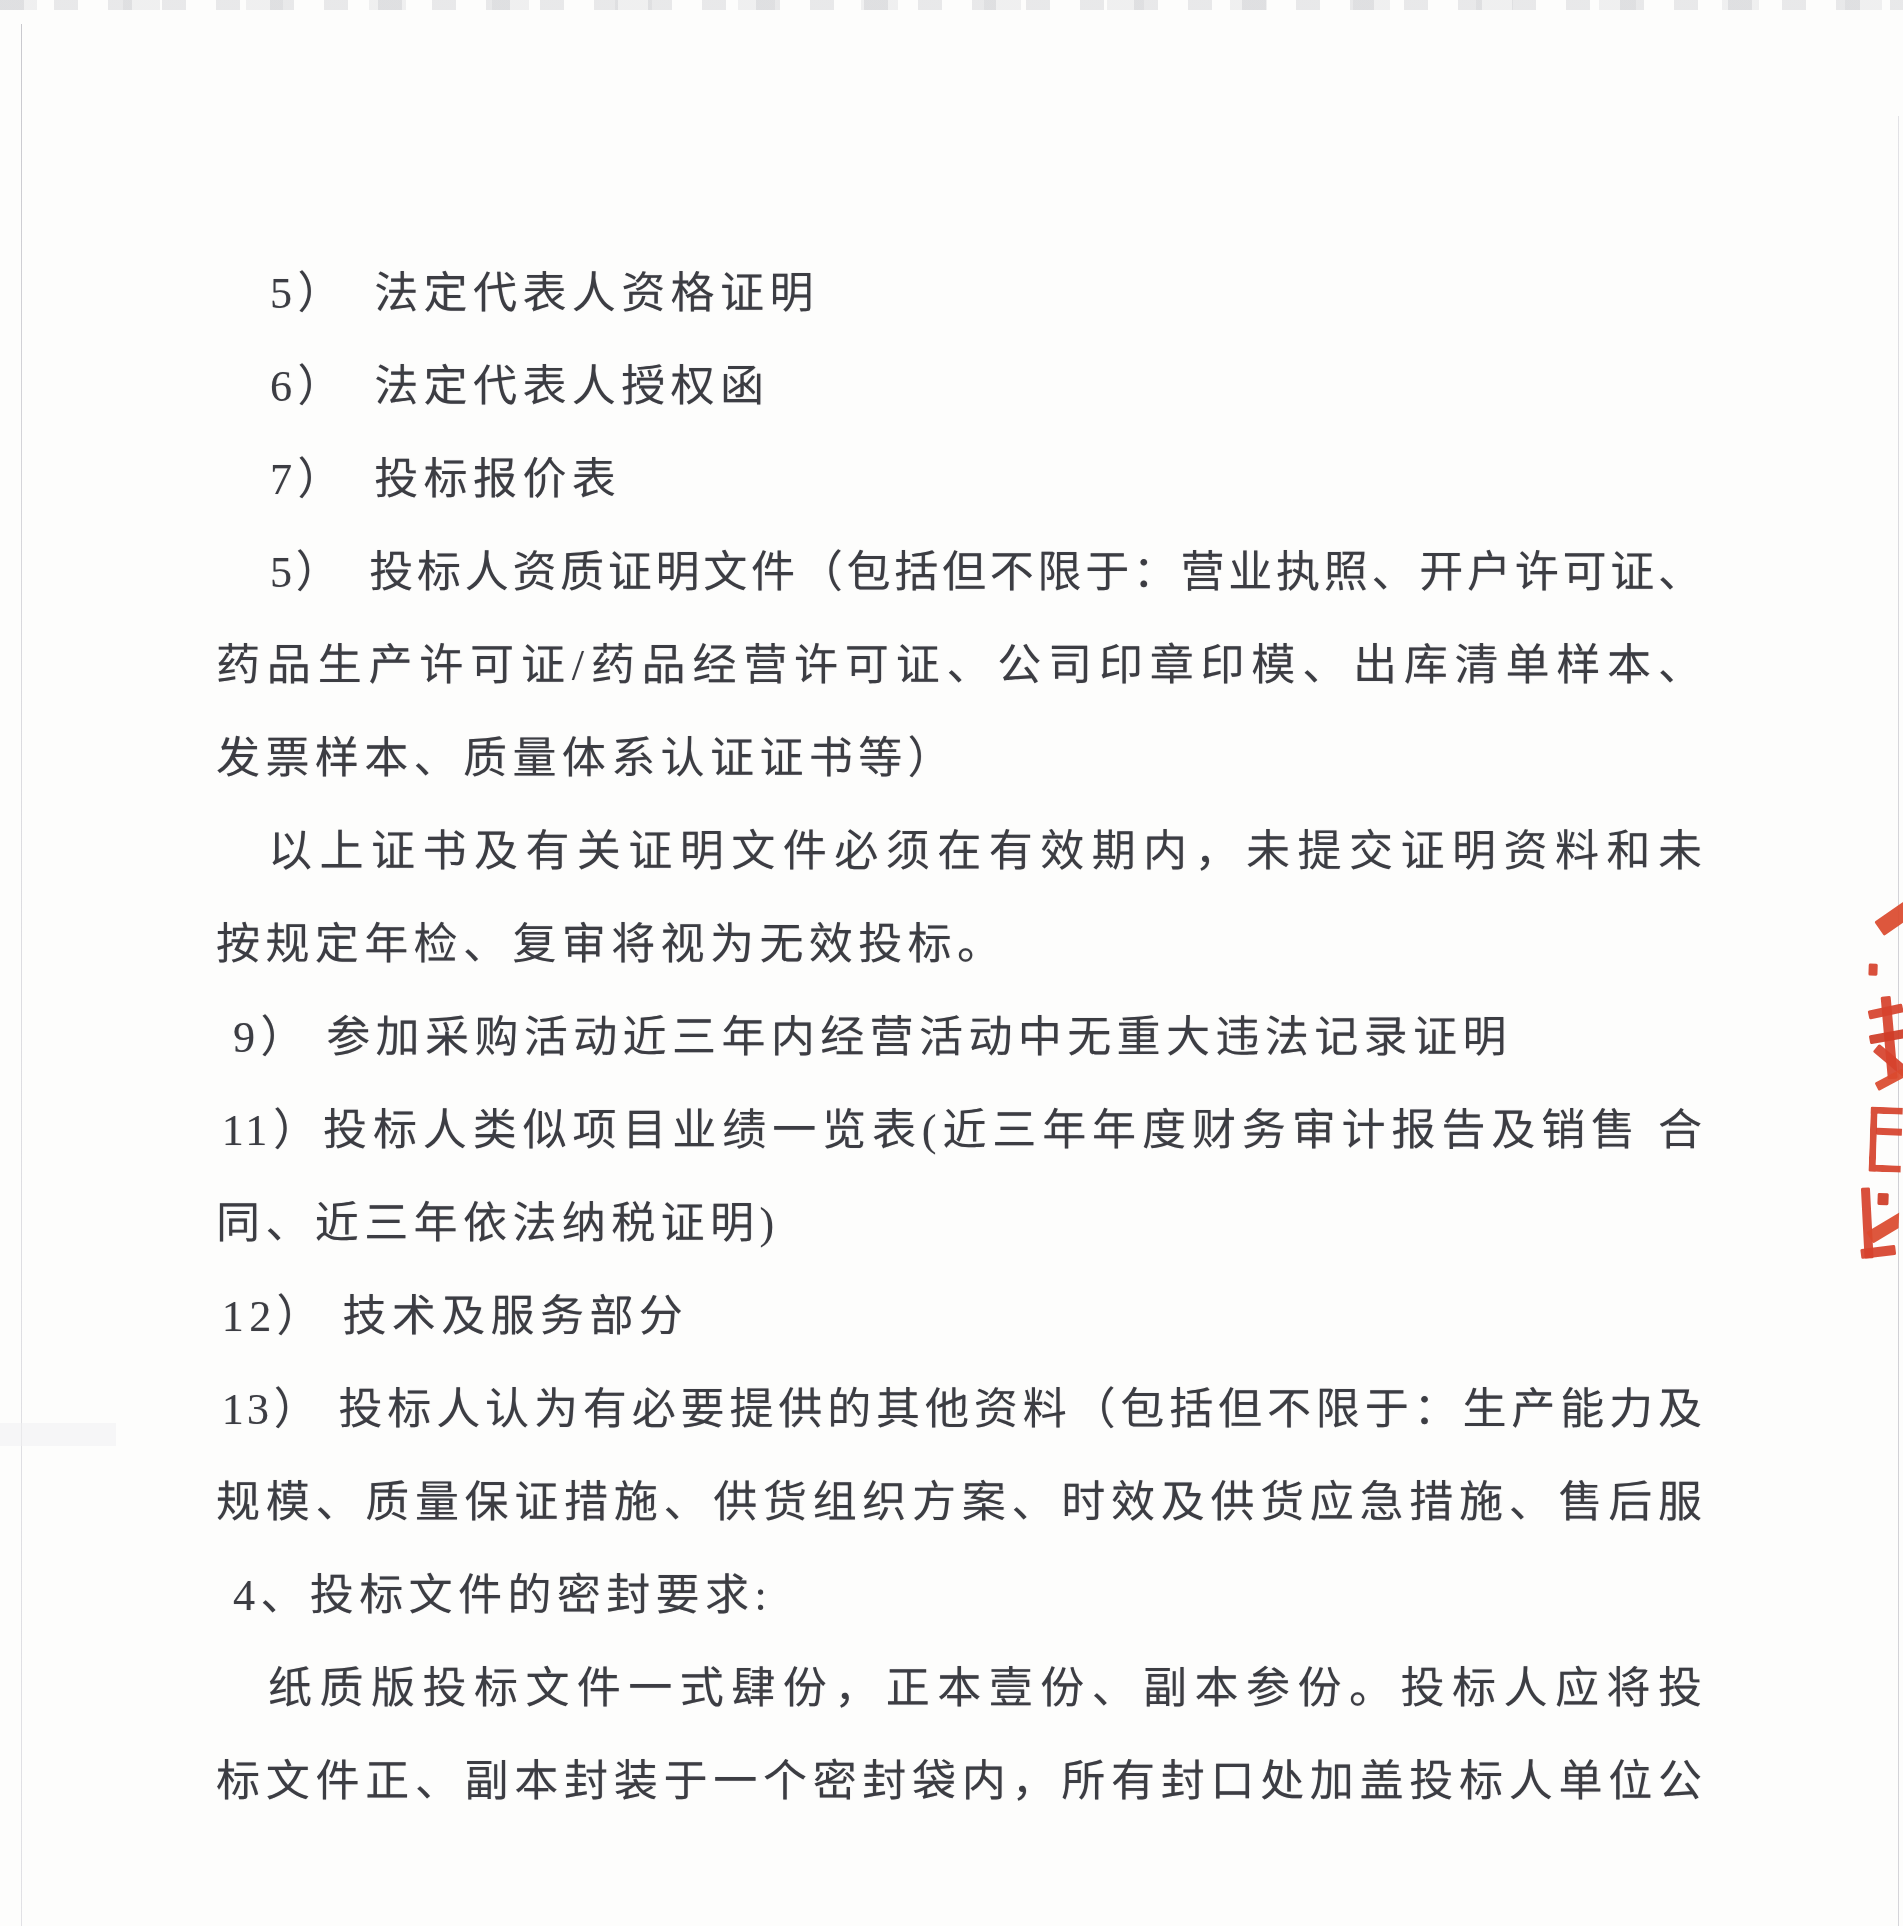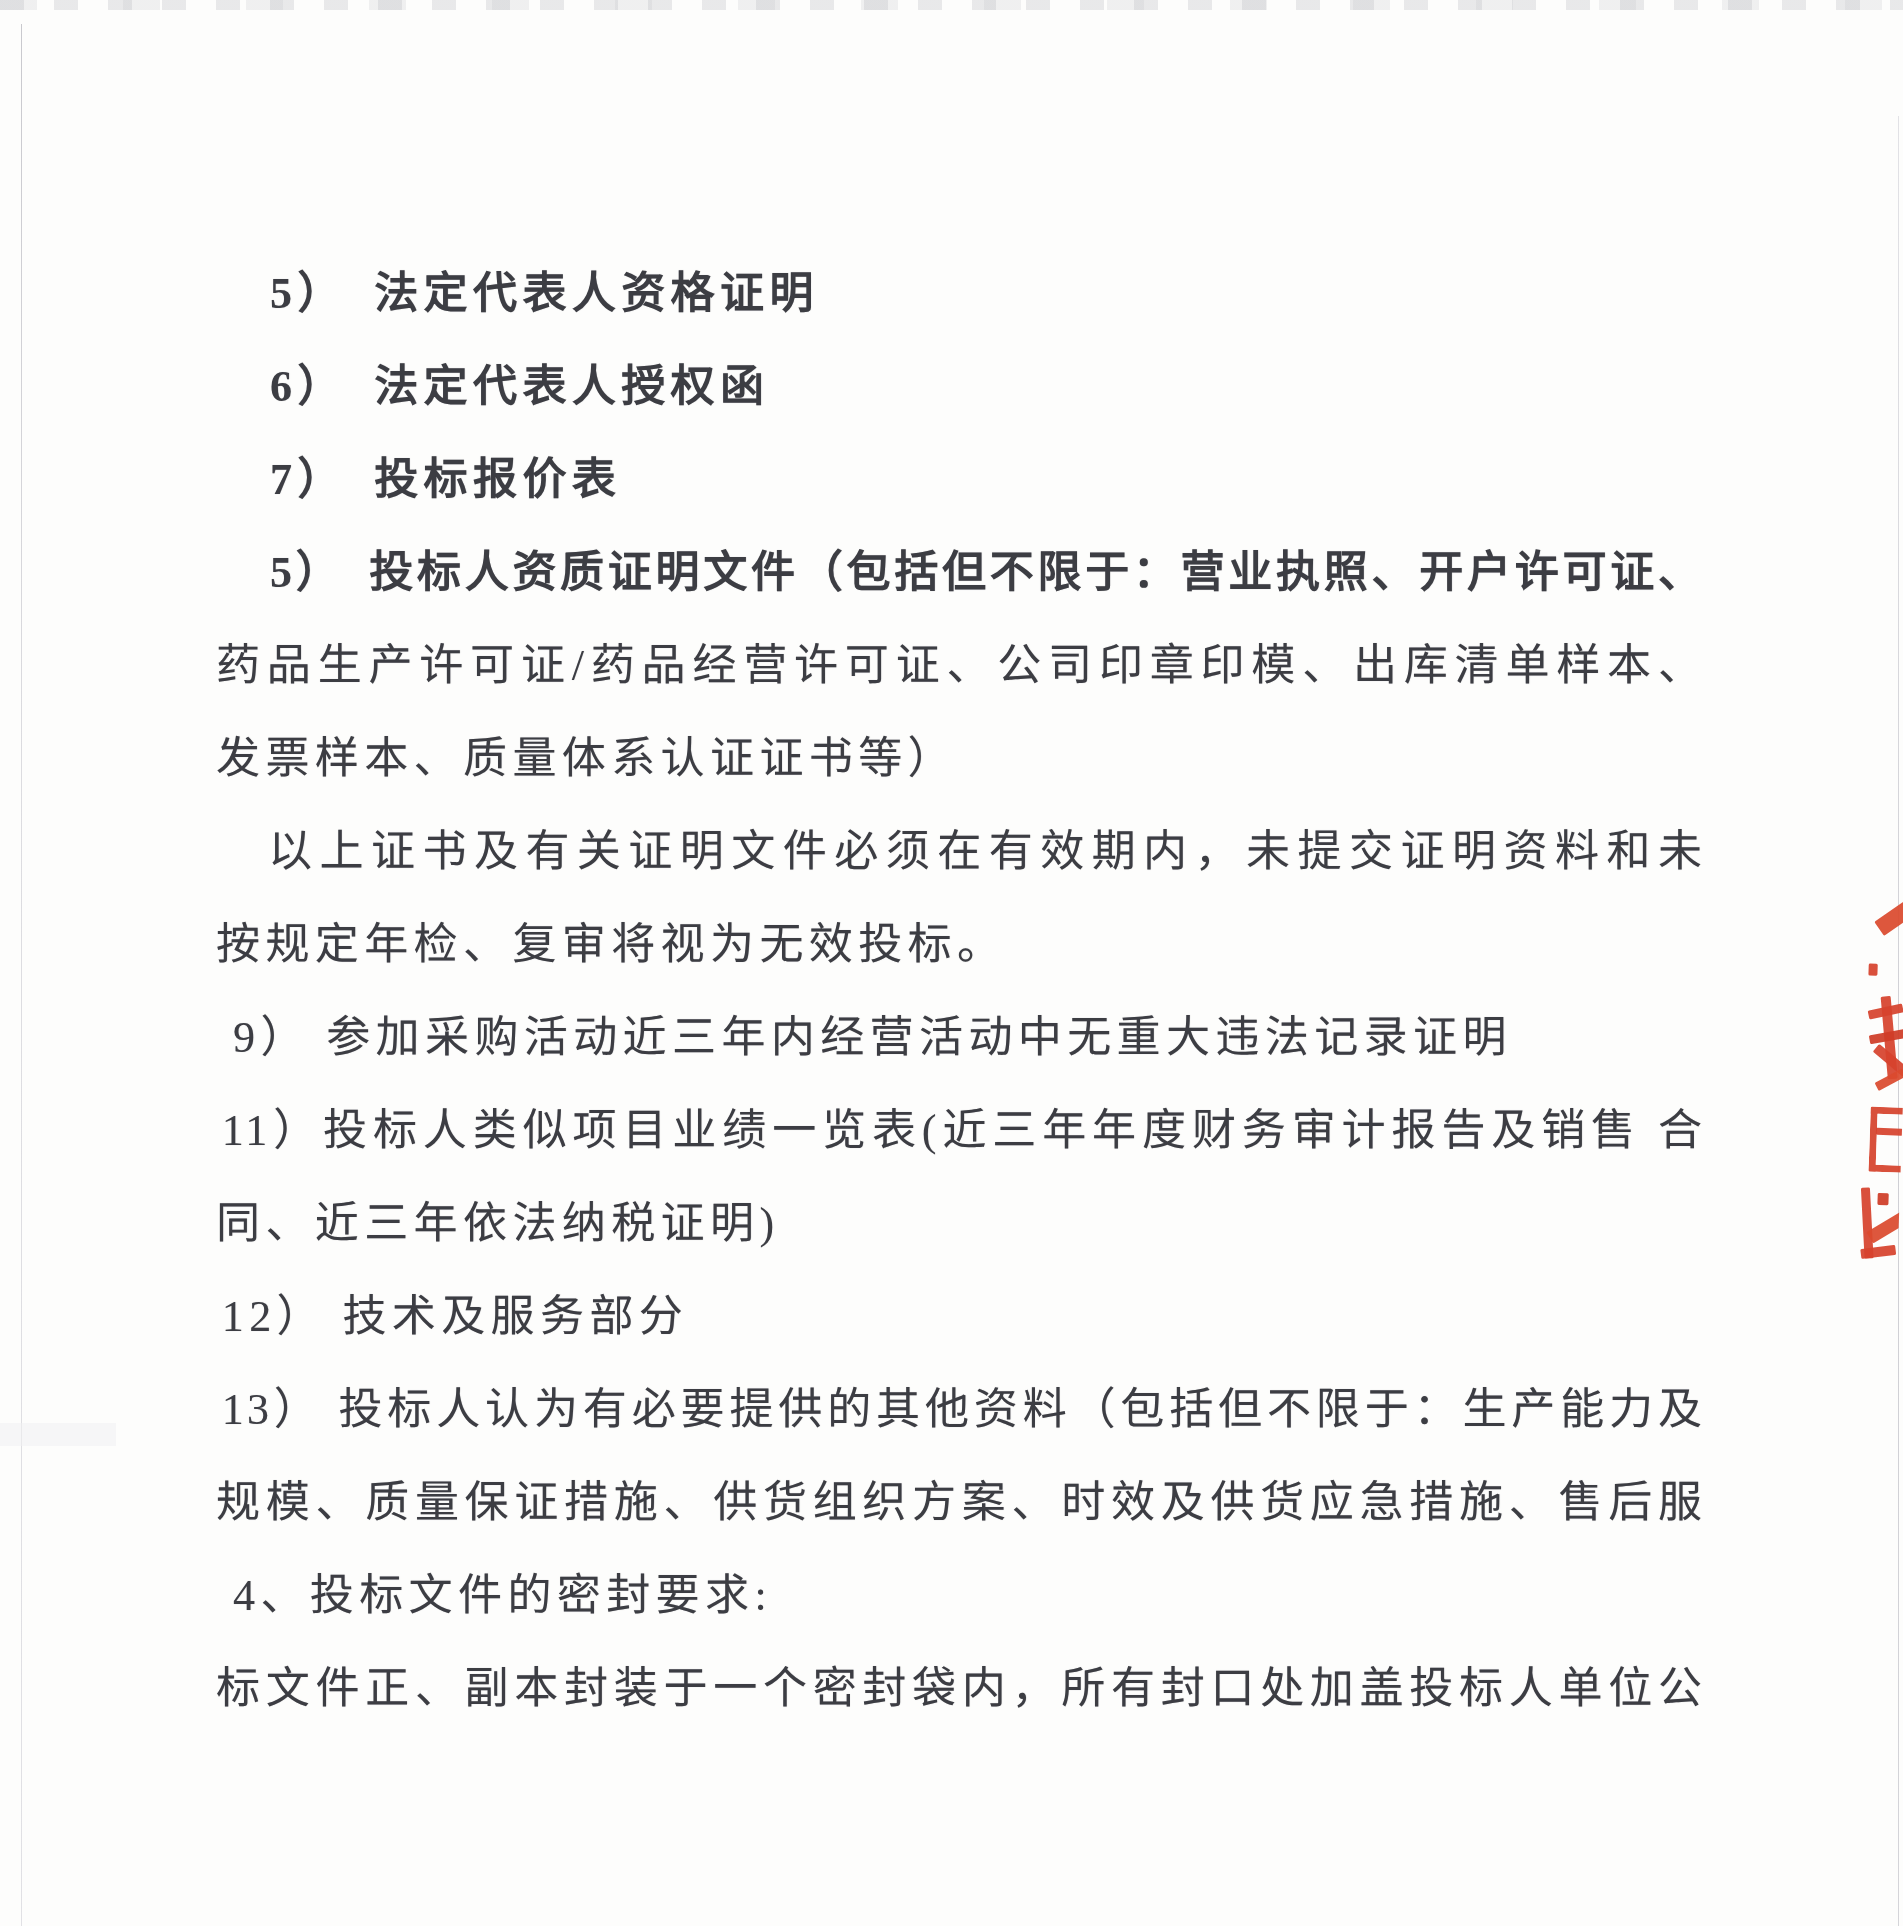--- a/index.html
+++ b/index.html
@@ -40,21 +40,21 @@
     text-shadow:0.2px 0.4px 0.8px rgba(66,67,73,0.38);
   }
   .line{white-space:pre;}
   .just{
     white-space:normal;
     letter-spacing:3.1px;
     text-align:justify;
     text-align-last:justify;
     text-justify:inter-character;
   }
-  .m1{margin-left:54px;font-weight:bold;}   
+  .m1{margin-left:54px;}   
   .m2{margin-left:17px;}    
   .m3{margin-left:5.8px;}    
   .ind{margin-left:52px;}  
 
   
   .seal{
     position:absolute;left:1863px;top:880px;width:41px;height:385px;
     overflow:hidden;transform:rotate(2deg);
   }
   .seal i{position:absolute;display:block;background:#d6432d;opacity:.93;border-radius:1.5px;}
@@ -91,20 +91,21 @@
     <div class="line">发票样本、质量体系认证证书等）</div>
     <div class="line ind just">以上证书及有关证明文件必须在有效期内，未提交证明资料和未</div>
     <div class="line">按规定年检、复审将视为无效投标。</div>
     <div class="line m2">9） 参加采购活动近三年内经营活动中无重大违法记录证明</div>
     <div class="line m3 just">11）投标人类似项目业绩一览表(近三年年度财务审计报告及销售 合</div>
     <div class="line">同、近三年依法纳税证明)</div>
     <div class="line m3">12） 技术及服务部分</div>
     <div class="line m3 just">13） 投标人认为有必要提供的其他资料（包括但不限于：生产能力及</div>
     <div class="line just">规模、质量保证措施、供货组织方案、时效及供货应急措施、售后服</div>
     <div class="line m2">4、投标文件的密封要求:</div>
+    <div class="line ind just">纸质版投标文件一式肆份，正本壹份、副本参份。投标人应将投</div>
     <div class="line just">标文件正、副本封装于一个密封袋内，所有封口处加盖投标人单位公</div>
 
   </div>
 
   <div class="seal">
     <i class="a1"></i>
     <i class="a2"></i>
     <i class="b1"></i>
     <i class="b2"></i>
     <i class="b3"></i>

